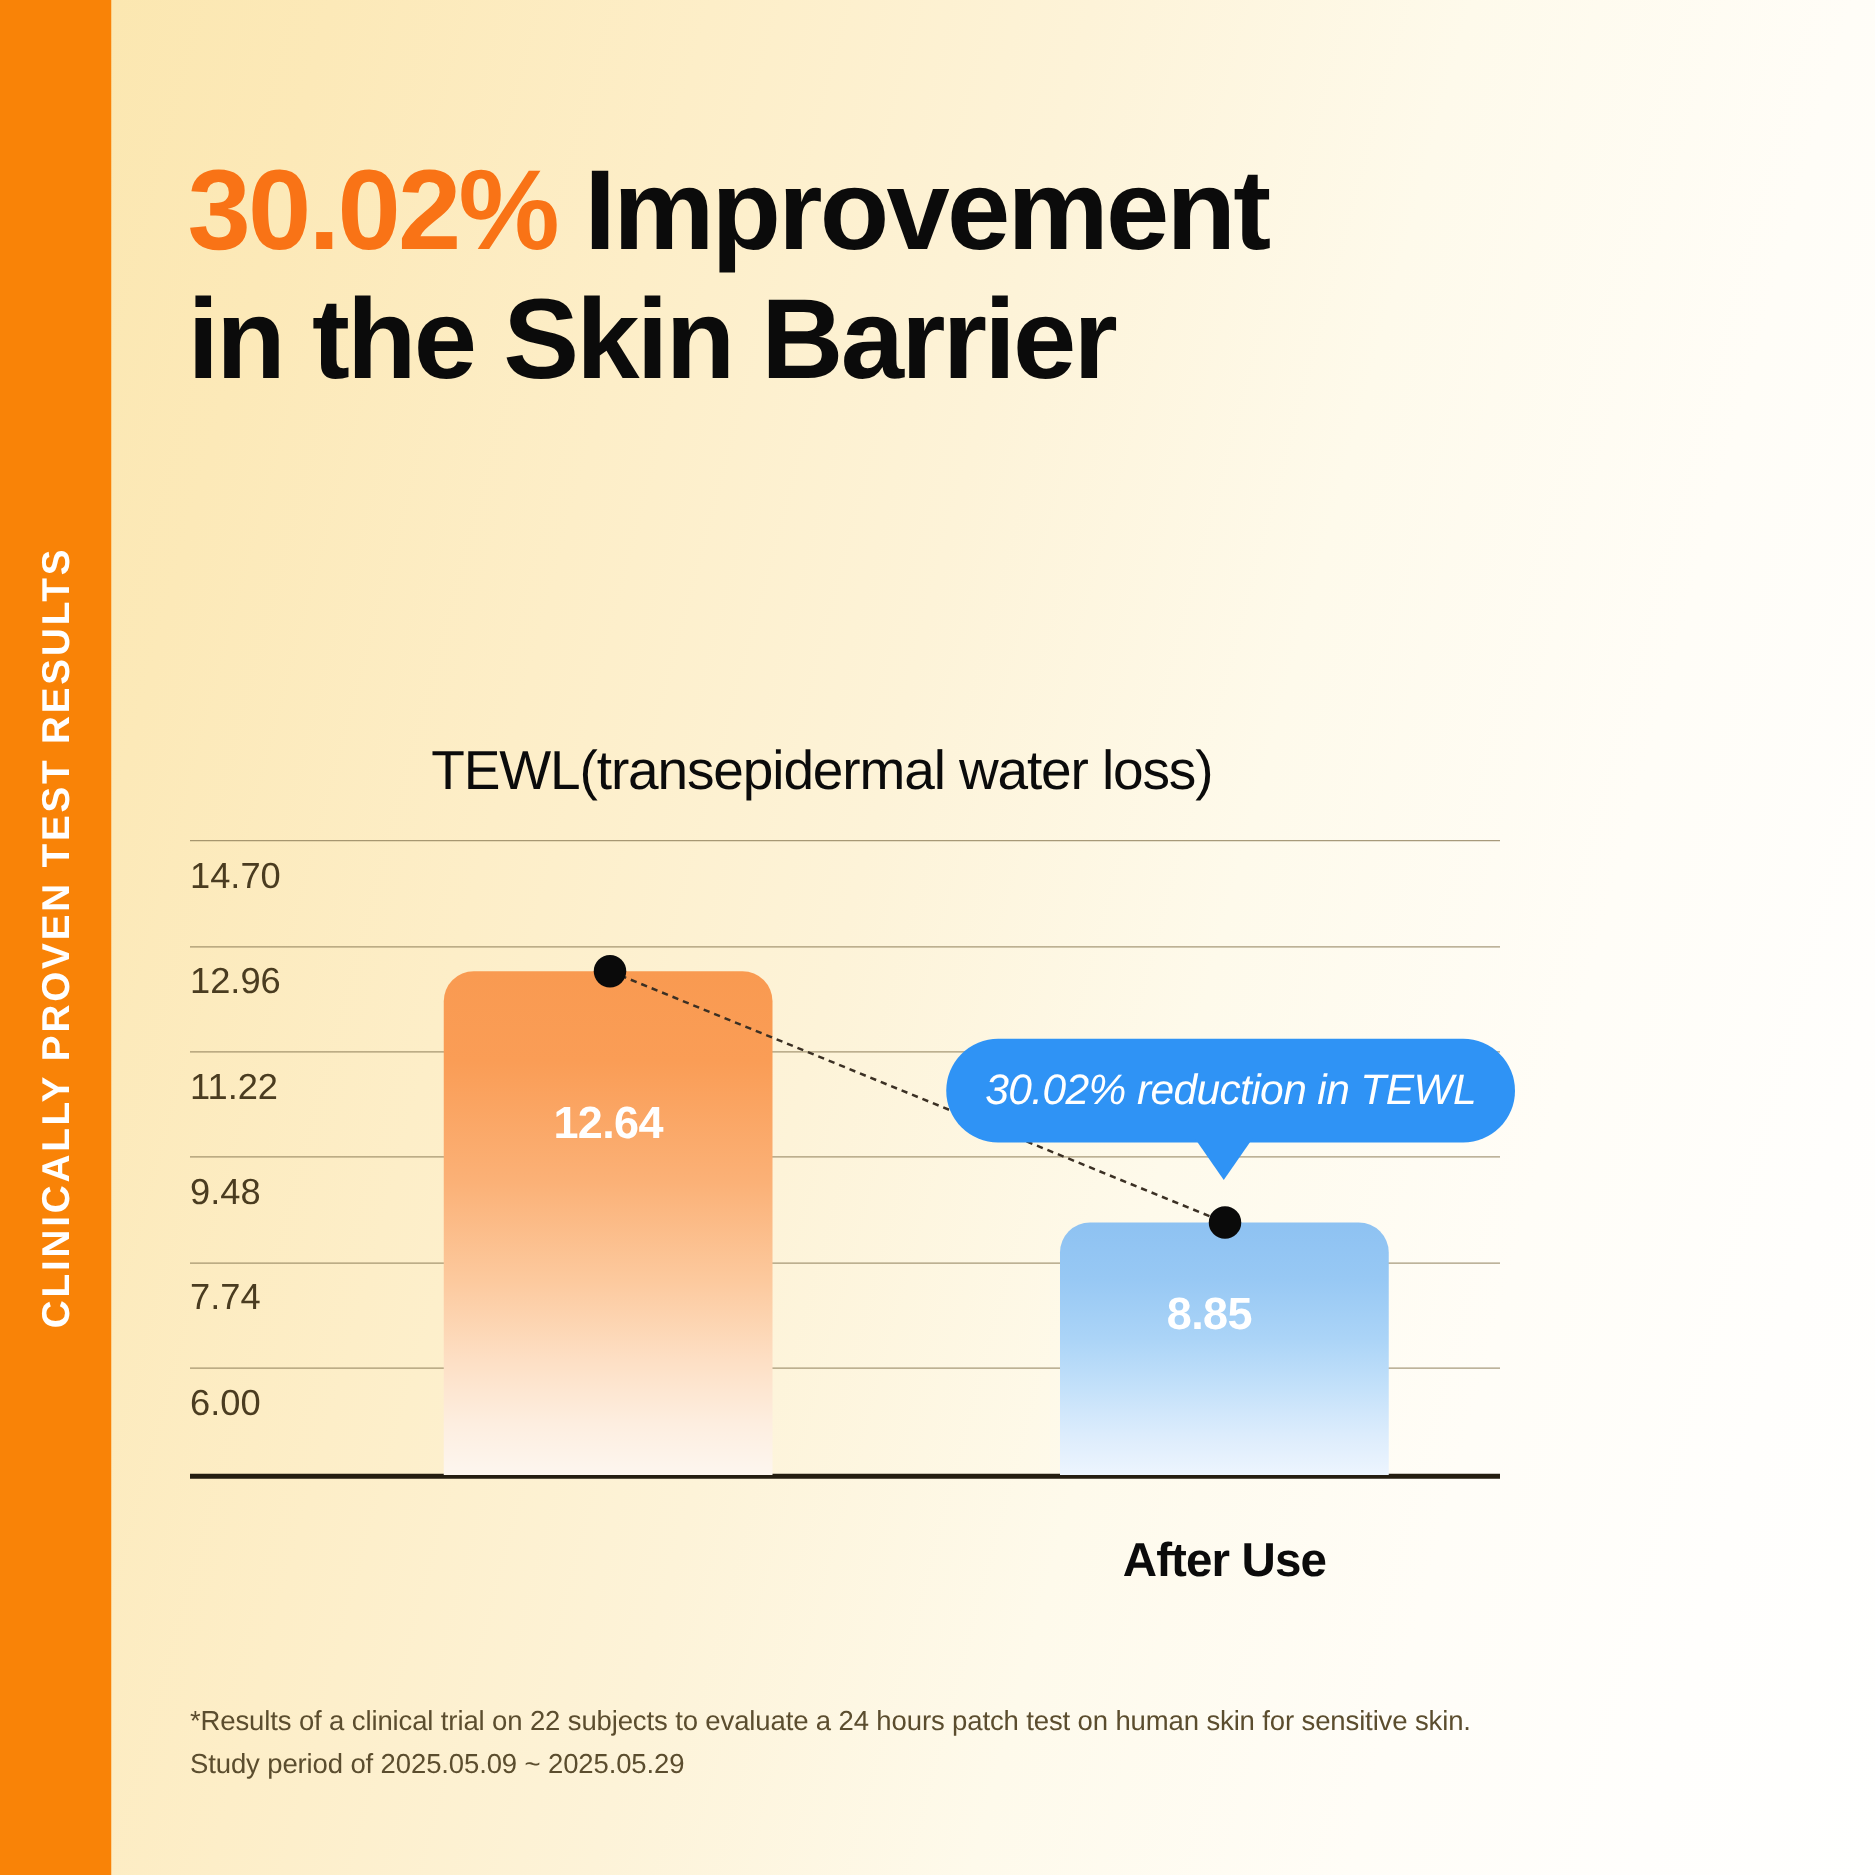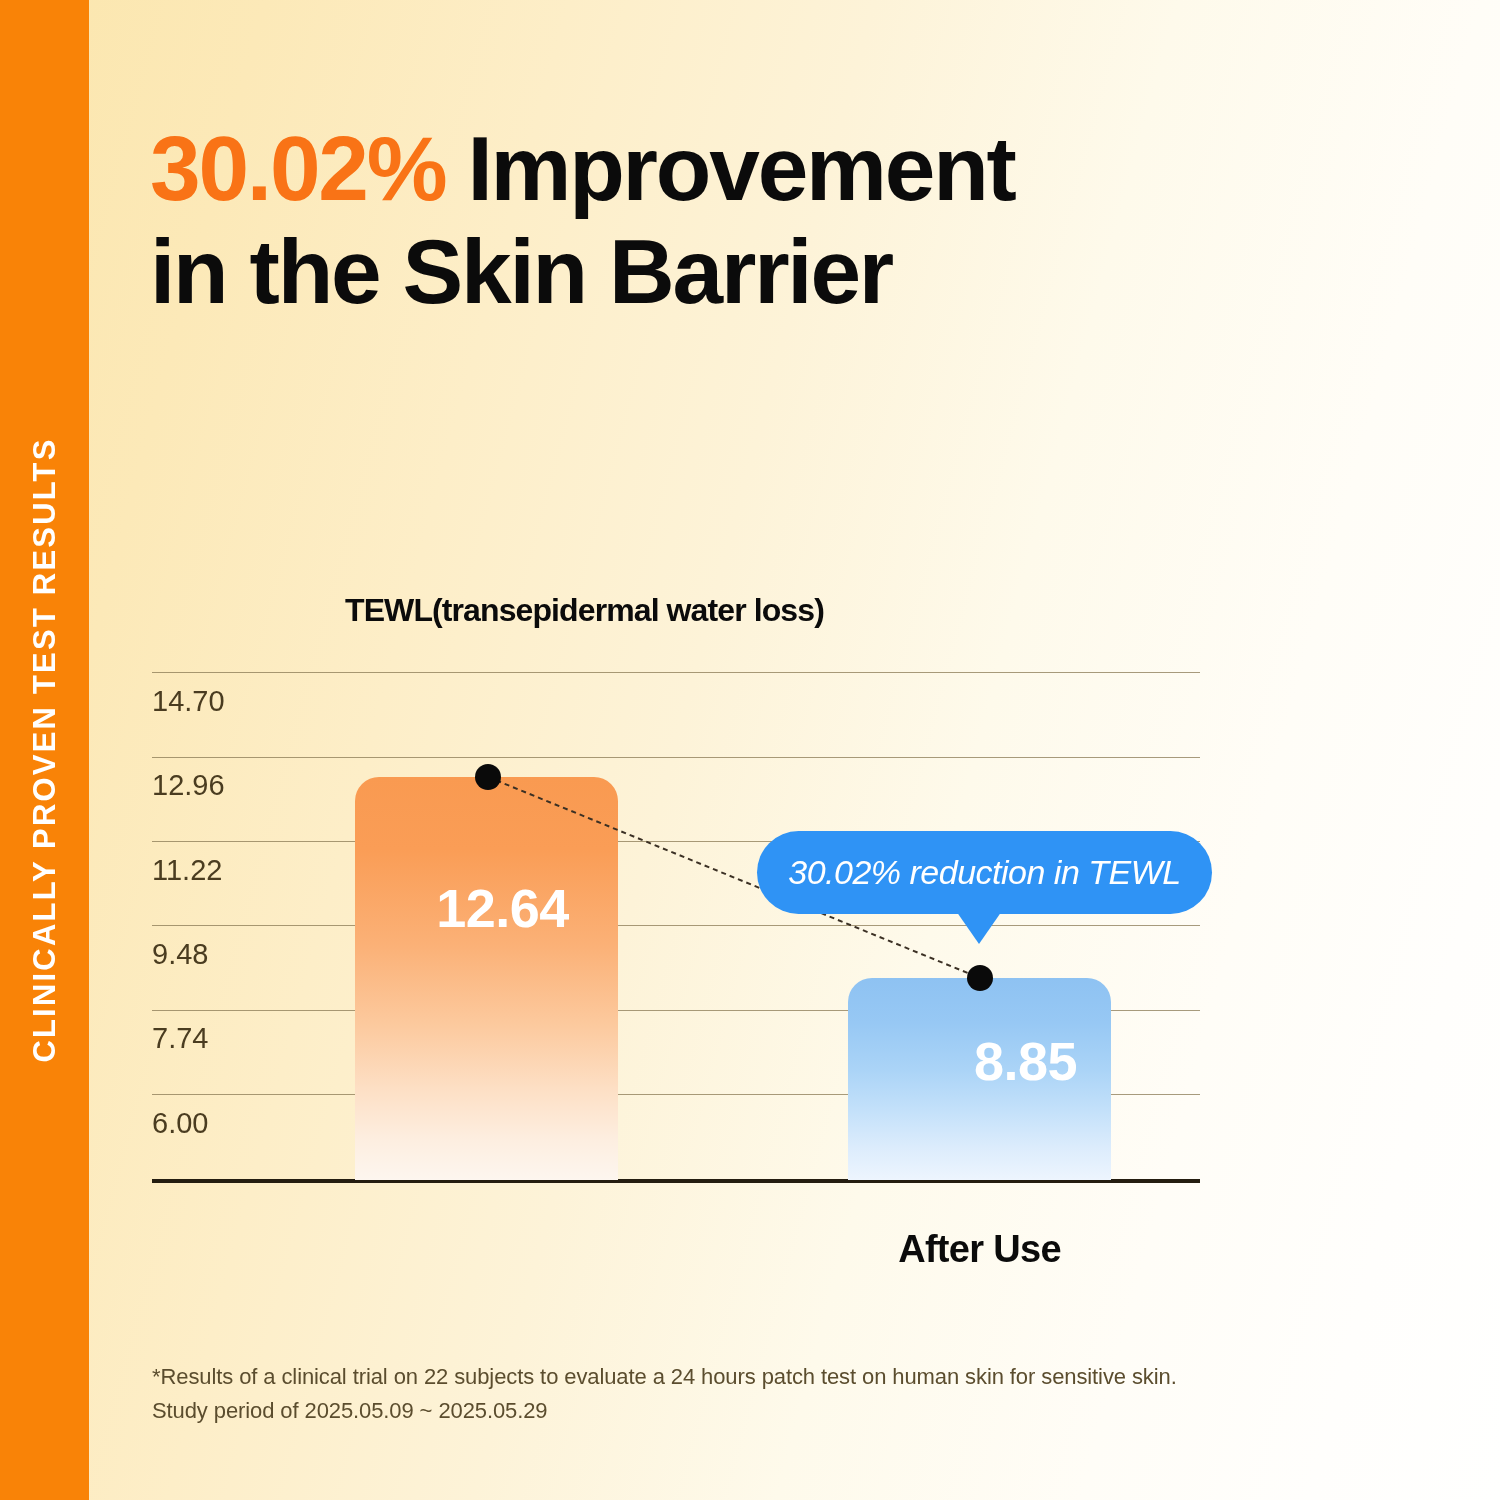--- a/index.html
+++ b/index.html
@@ -74,22 +74,22 @@
 
   
   #chart {
     position:absolute;
     left:0; top:0;
     width:1500px; height:1500px;
   }
   #chart-title {
     position:absolute;
     left:345px; top:592px;
-    font-size:32px;
-    font-weight:bold;
+    font-size:44px;
+    font-weight:normal;
     color:#0b0b0b;
     letter-spacing:-0.9px;
     white-space:nowrap;
     font-stretch:condensed;
   }
 
   .gridline {
     position:absolute;
     left:152px; width:1048px;
     height:1px;
@@ -127,28 +127,27 @@
     top:978px; height:202px;
     background:linear-gradient(180deg,
        #8ec2f2 0%, #97c8f4 22%, #abd4f7 46%,
        #c4e1fa 66%, #dcecfc 84%, #edf5fe 100%);
   }
   .bar-value {
     position:absolute;
     width:263px;
     text-align:center;
     color:#ffffff;
-    font-size:54px;
+    font-size:36px;
     font-weight:bold;
     letter-spacing:-0.5px;
     font-stretch:condensed;
-    margin-left:16px;
   }
   #value-before { left:355px; top:877px; }
-  #value-after  { left:878px; top:1030px; }
+  #value-after  { left:836px; top:1030px; }
 
   .dot {
     position:absolute;
     width:26px; height:26px;
     border-radius:50%;
     background:#0a0a0a;
   }
   #dot-before { left:475px; top:764px; }
   #dot-after  { left:967px; top:965px; }
 

